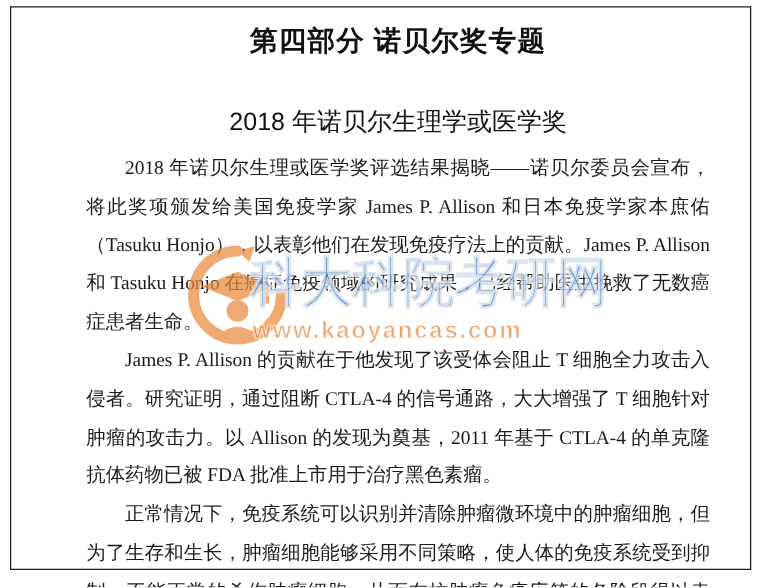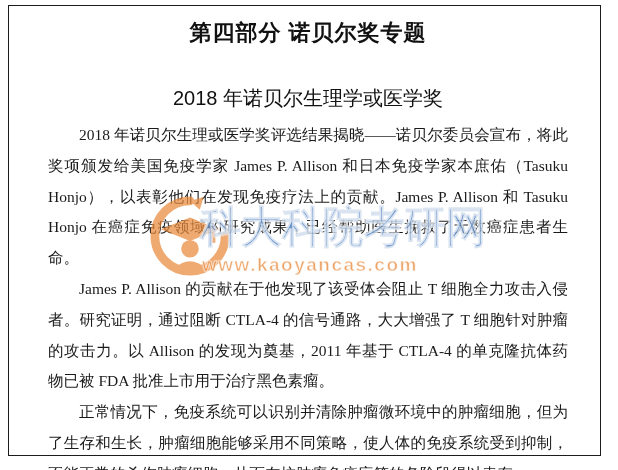--- a/index.html
+++ b/index.html
@@ -17,21 +17,21 @@
     color: #1a1a1a;
   }
   .frame {
     position: absolute;
     left: 8px;
     top: 5px;
     width: 593px;
     height: 451px;
     border: 1px solid #1c1c1c;
     box-sizing: border-box;
-    padding: 0 32px 0 39px;
+    padding: 0 32px 0 60px;
   }
   .doc-title {
     margin: 13px 0 0 0;
     text-align: center;
     font-family: "Liberation Sans", sans-serif;
     font-weight: bold;
     font-size: 22px;
     line-height: 27px;
     letter-spacing: 1px;
     color: #111111;

